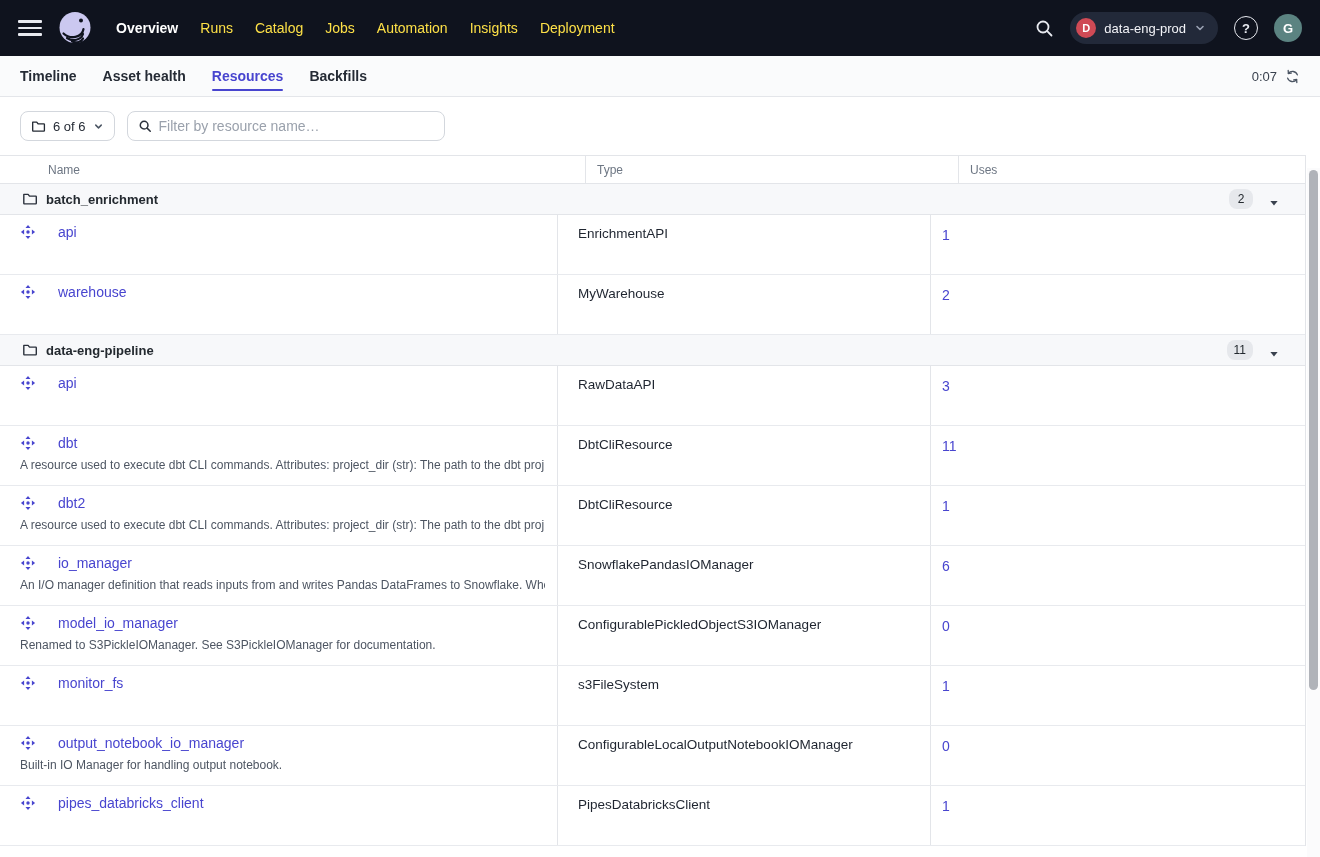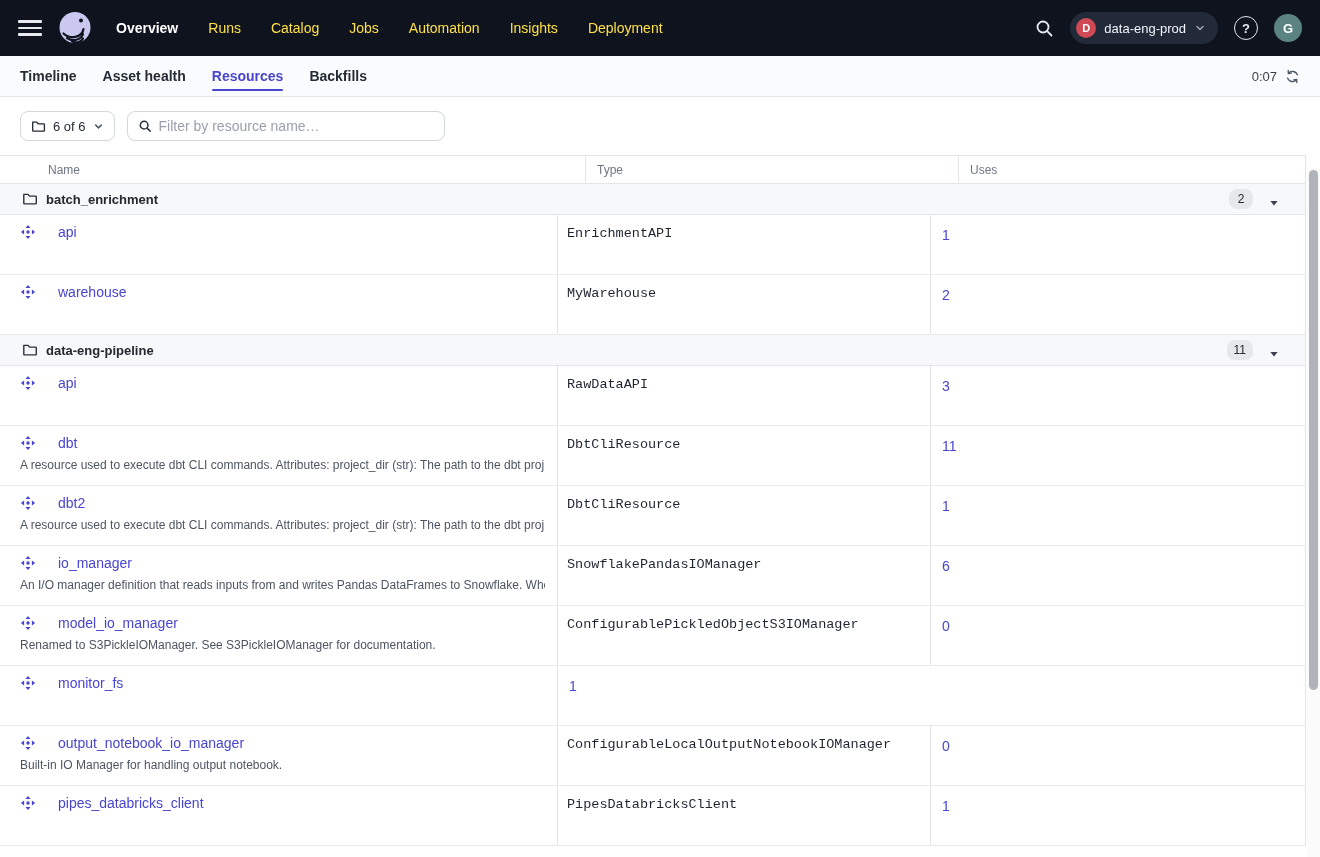--- a/index.html
+++ b/index.html
@@ -6,21 +6,21 @@
   html,body { width:1320px; height:857px; overflow:hidden; background:#fff;
               font-family:"Liberation Sans", sans-serif; }
 
   
   .topnav { height:56px; background:var(--nav-bg,#0f131e); display:flex; align-items:center;
             padding:0 18px; color:#fff; }
   .hamburger { width:24px; height:24px; display:flex; flex-direction:column; justify-content:center;
                gap:4px; cursor:pointer; margin-right:14px; }
   .hamburger span { display:block; height:2.5px; background:#e8eaf0; border-radius:1px; }
   .logo { width:38px; height:38px; margin-right:22px; }
-  .nav-items { display:flex; align-items:center; gap:30px; }
+  .nav-items { display:flex; align-items:center; gap:22px; }
   .nav-item { font-size:14px; font-weight:500; color:#fde047; cursor:pointer; }
   .nav-item.active { color:#ffffff; font-weight:600; }
   .nav-right { margin-left:auto; display:flex; align-items:center; gap:16px; }
   .nav-search { width:20px; height:20px; color:#e8eaf0; cursor:pointer; }
   .deploy-pill { display:flex; align-items:center; gap:8px; background:#222939; border-radius:16px;
                  height:32px; padding:0 12px 0 6px; cursor:pointer; }
   .deploy-dot { width:20px; height:20px; border-radius:50%; background:var(--deploy-red,#cf4a55);
                 color:#fff; font-size:11px; font-weight:700; display:flex; align-items:center; justify-content:center; }
   .deploy-name { font-size:13px; font-weight:500; color:#f3f4f8; }
   .pill-chev { width:12px; height:12px; color:#9aa1b2; }
@@ -76,22 +76,22 @@
   .g-caret { width:10px; height:10px; color:#39414e; margin-left:16px; cursor:pointer; }
 
   .res-row { height:60px; display:flex; border-bottom:1px solid #e8eaee; }
   .res-row .cell { overflow:hidden; }
   .name-cell { width:557px; flex:none; padding:9px 12px 0 20px; }
   .name-line { display:flex; align-items:flex-end; gap:22px; }
   .r-icon { width:16px; height:16px; color:var(--accent,#4845cf); flex:none; }
   .res-link { font-size:14px; font-weight:500; color:var(--accent,#4845cf); text-decoration:none;
               cursor:pointer; white-space:nowrap; }
   .res-desc { margin-top:7px; font-size:12px; color:#4d5562; white-space:nowrap; overflow:hidden; }
-  .type-cell { width:373px; flex:none; border-left:1px solid #e3e5e9; padding:11px 8px 0 9px;
-               font-family:Liberation Mono, monospace; font-size:13.5px; color:#1f2530;
+  .type-cell { width:373px; flex:none; border-left:1px solid #e3e5e9; padding:11px 8px 0 20px;
+               font-family:Liberation Sans, sans-serif; font-size:13.5px; color:#1f2530;
                white-space:nowrap; }
   .uses-cell { flex:1; border-left:1px solid #e3e5e9; padding:11px 0 0 11px; }
   .uses-link { font-size:14px; color:var(--accent,#4845cf); text-decoration:none; cursor:pointer; }
 
   
   .scrollbar { position:fixed; top:168px; right:0; width:13px; height:689px; background:#fbfbfc; }
   .scroll-thumb { position:absolute; top:2px; left:2px; width:9px; height:520px; background:#b0b3b9;
                   border-radius:5px; }
 </style>
 </head>
@@ -322,20 +322,21 @@
             <span class="r-icon"><svg viewBox="0 0 16 16" fill="currentColor" style="width:100%;height:100%">
                 <path d="M8 0.9 L10.5 4.1 H5.5 Z"></path>
                 <path d="M8 15.1 L5.5 11.9 H10.5 Z"></path>
                 <path d="M0.9 8 L4.1 5.5 V10.5 Z"></path>
                 <path d="M15.1 8 L11.9 10.5 V5.5 Z"></path>
                 <circle cx="8" cy="8" r="1.7"></circle>
               </svg></span>
             <a class="res-link">monitor_fs</a>
           </div>
         </div>
+        <div class="cell type-cell">s3FileSystem</div>
         <div class="cell uses-cell"><a class="uses-link">1</a></div>
       </div>
       <div class="res-row">
         <div class="cell name-cell">
           <div class="name-line">
             <span class="r-icon"><svg viewBox="0 0 16 16" fill="currentColor" style="width:100%;height:100%">
                 <path d="M8 0.9 L10.5 4.1 H5.5 Z"></path>
                 <path d="M8 15.1 L5.5 11.9 H10.5 Z"></path>
                 <path d="M0.9 8 L4.1 5.5 V10.5 Z"></path>
                 <path d="M15.1 8 L11.9 10.5 V5.5 Z"></path>

